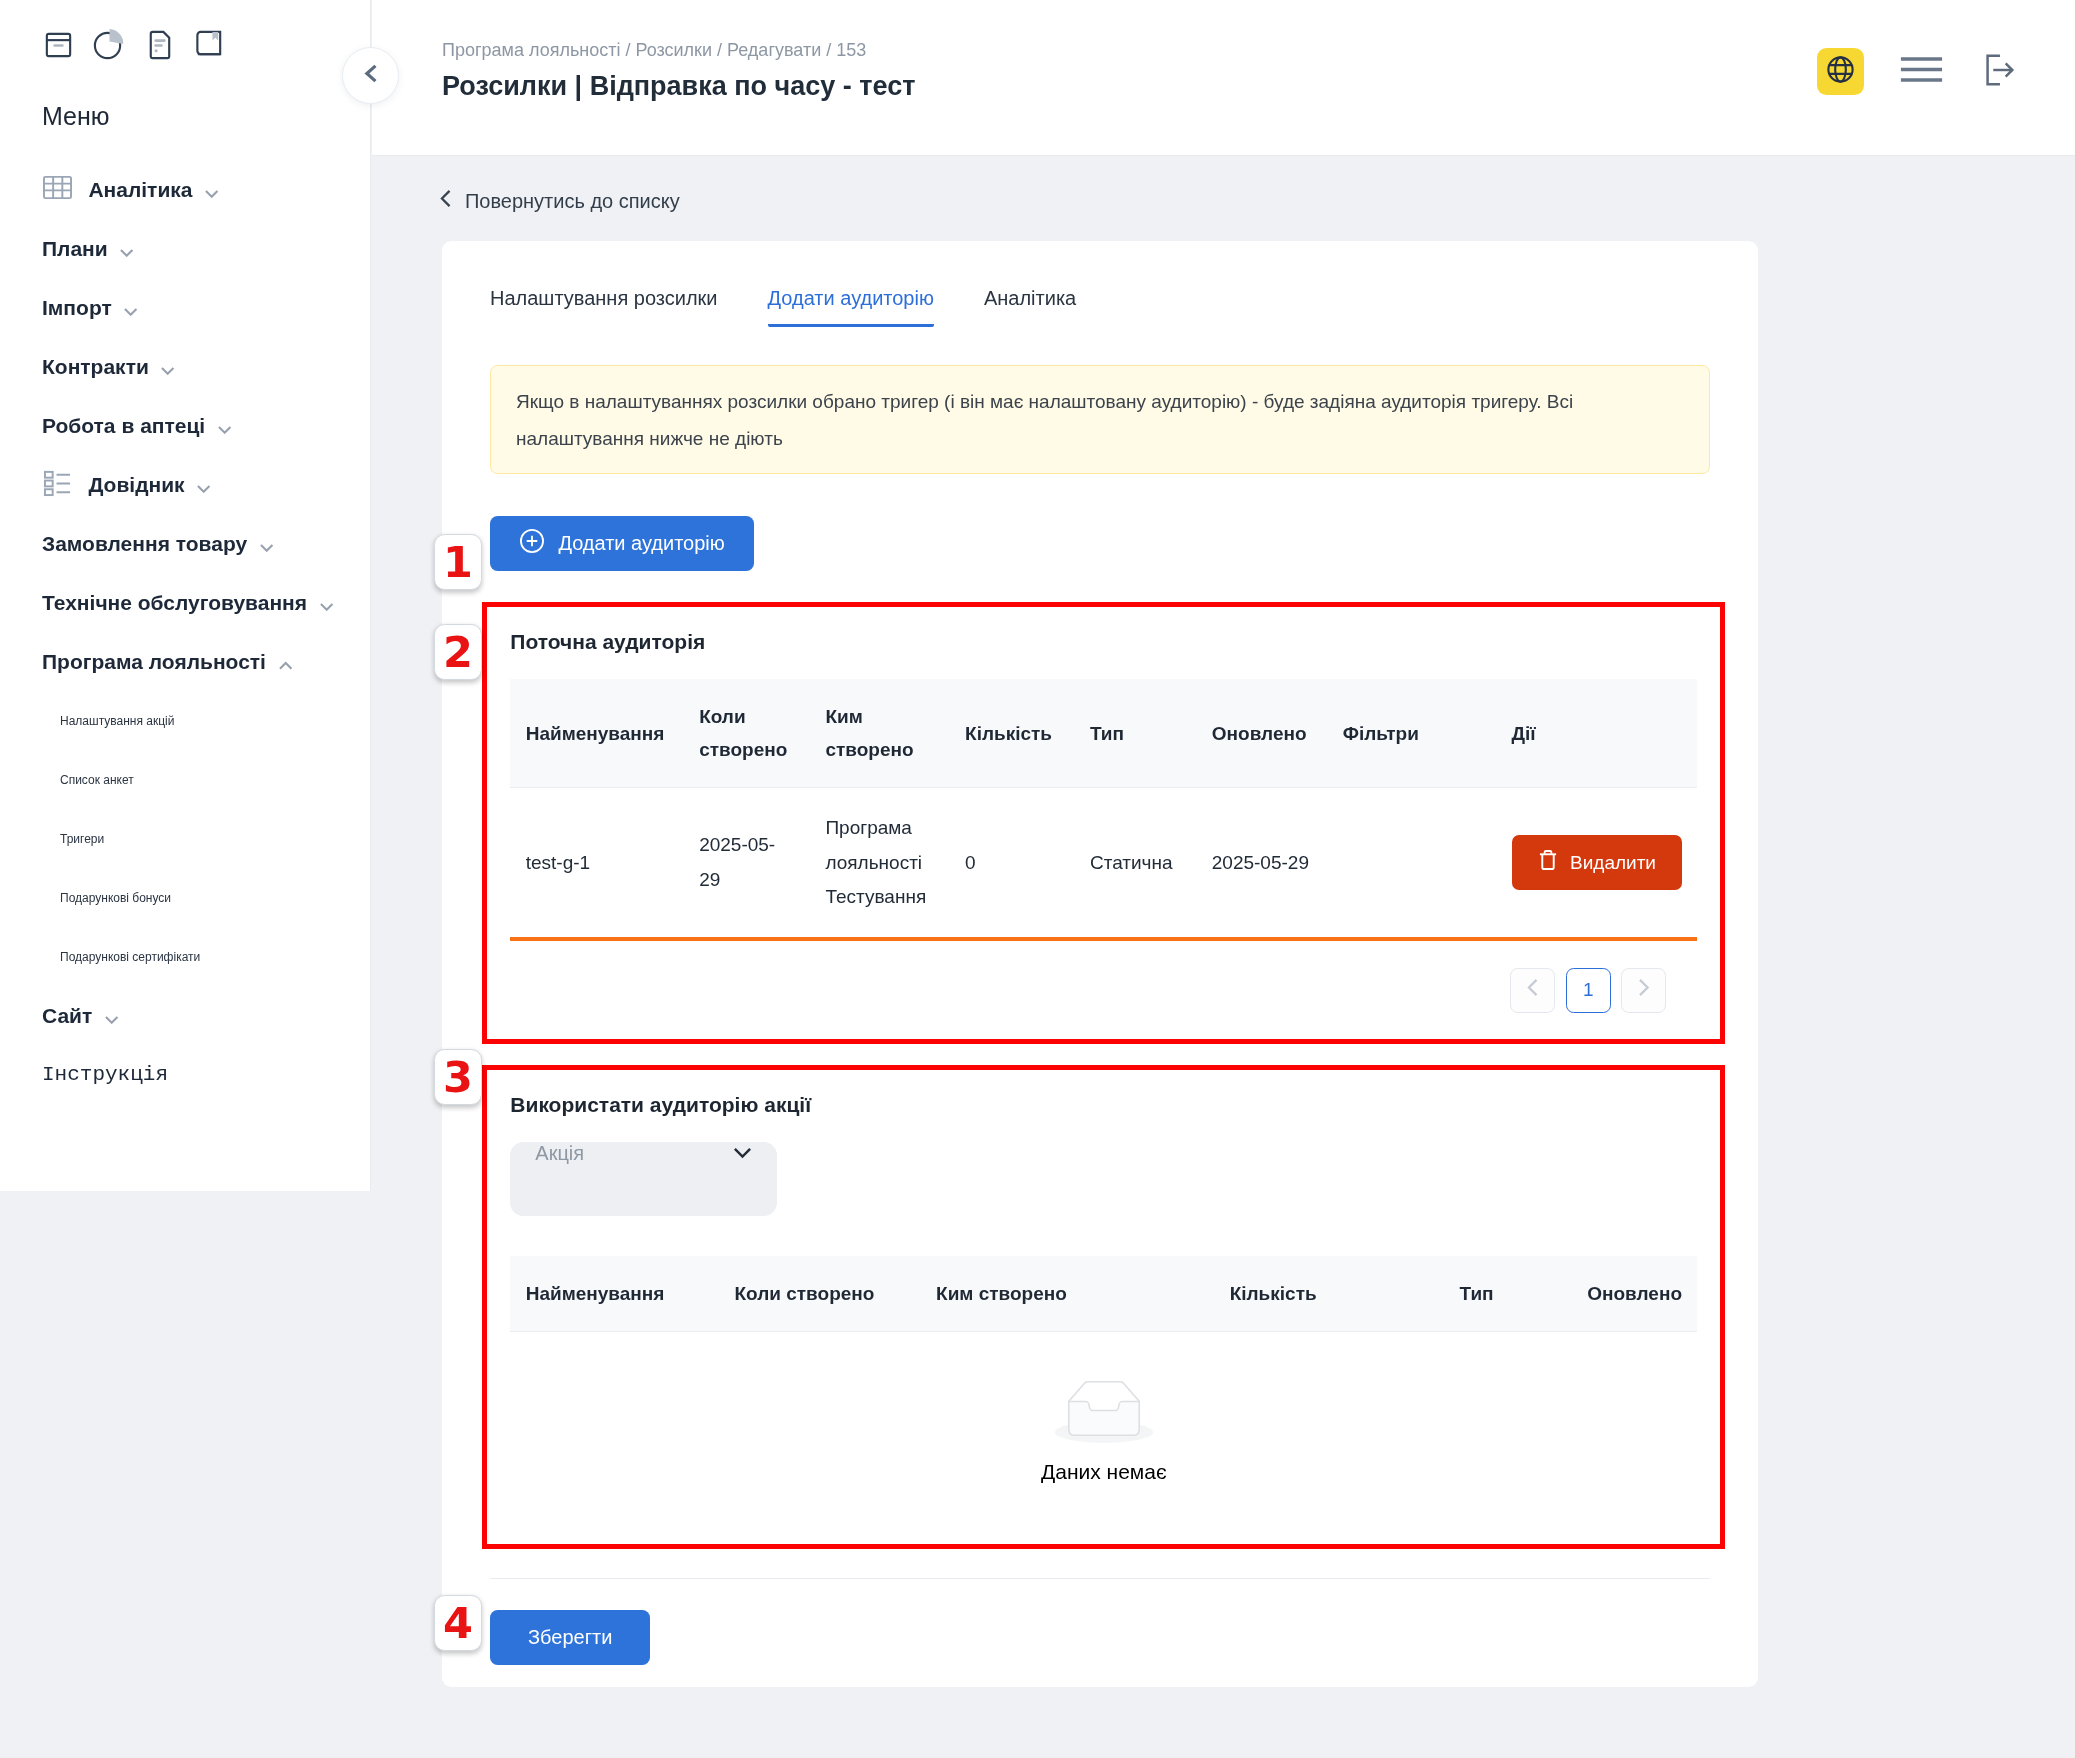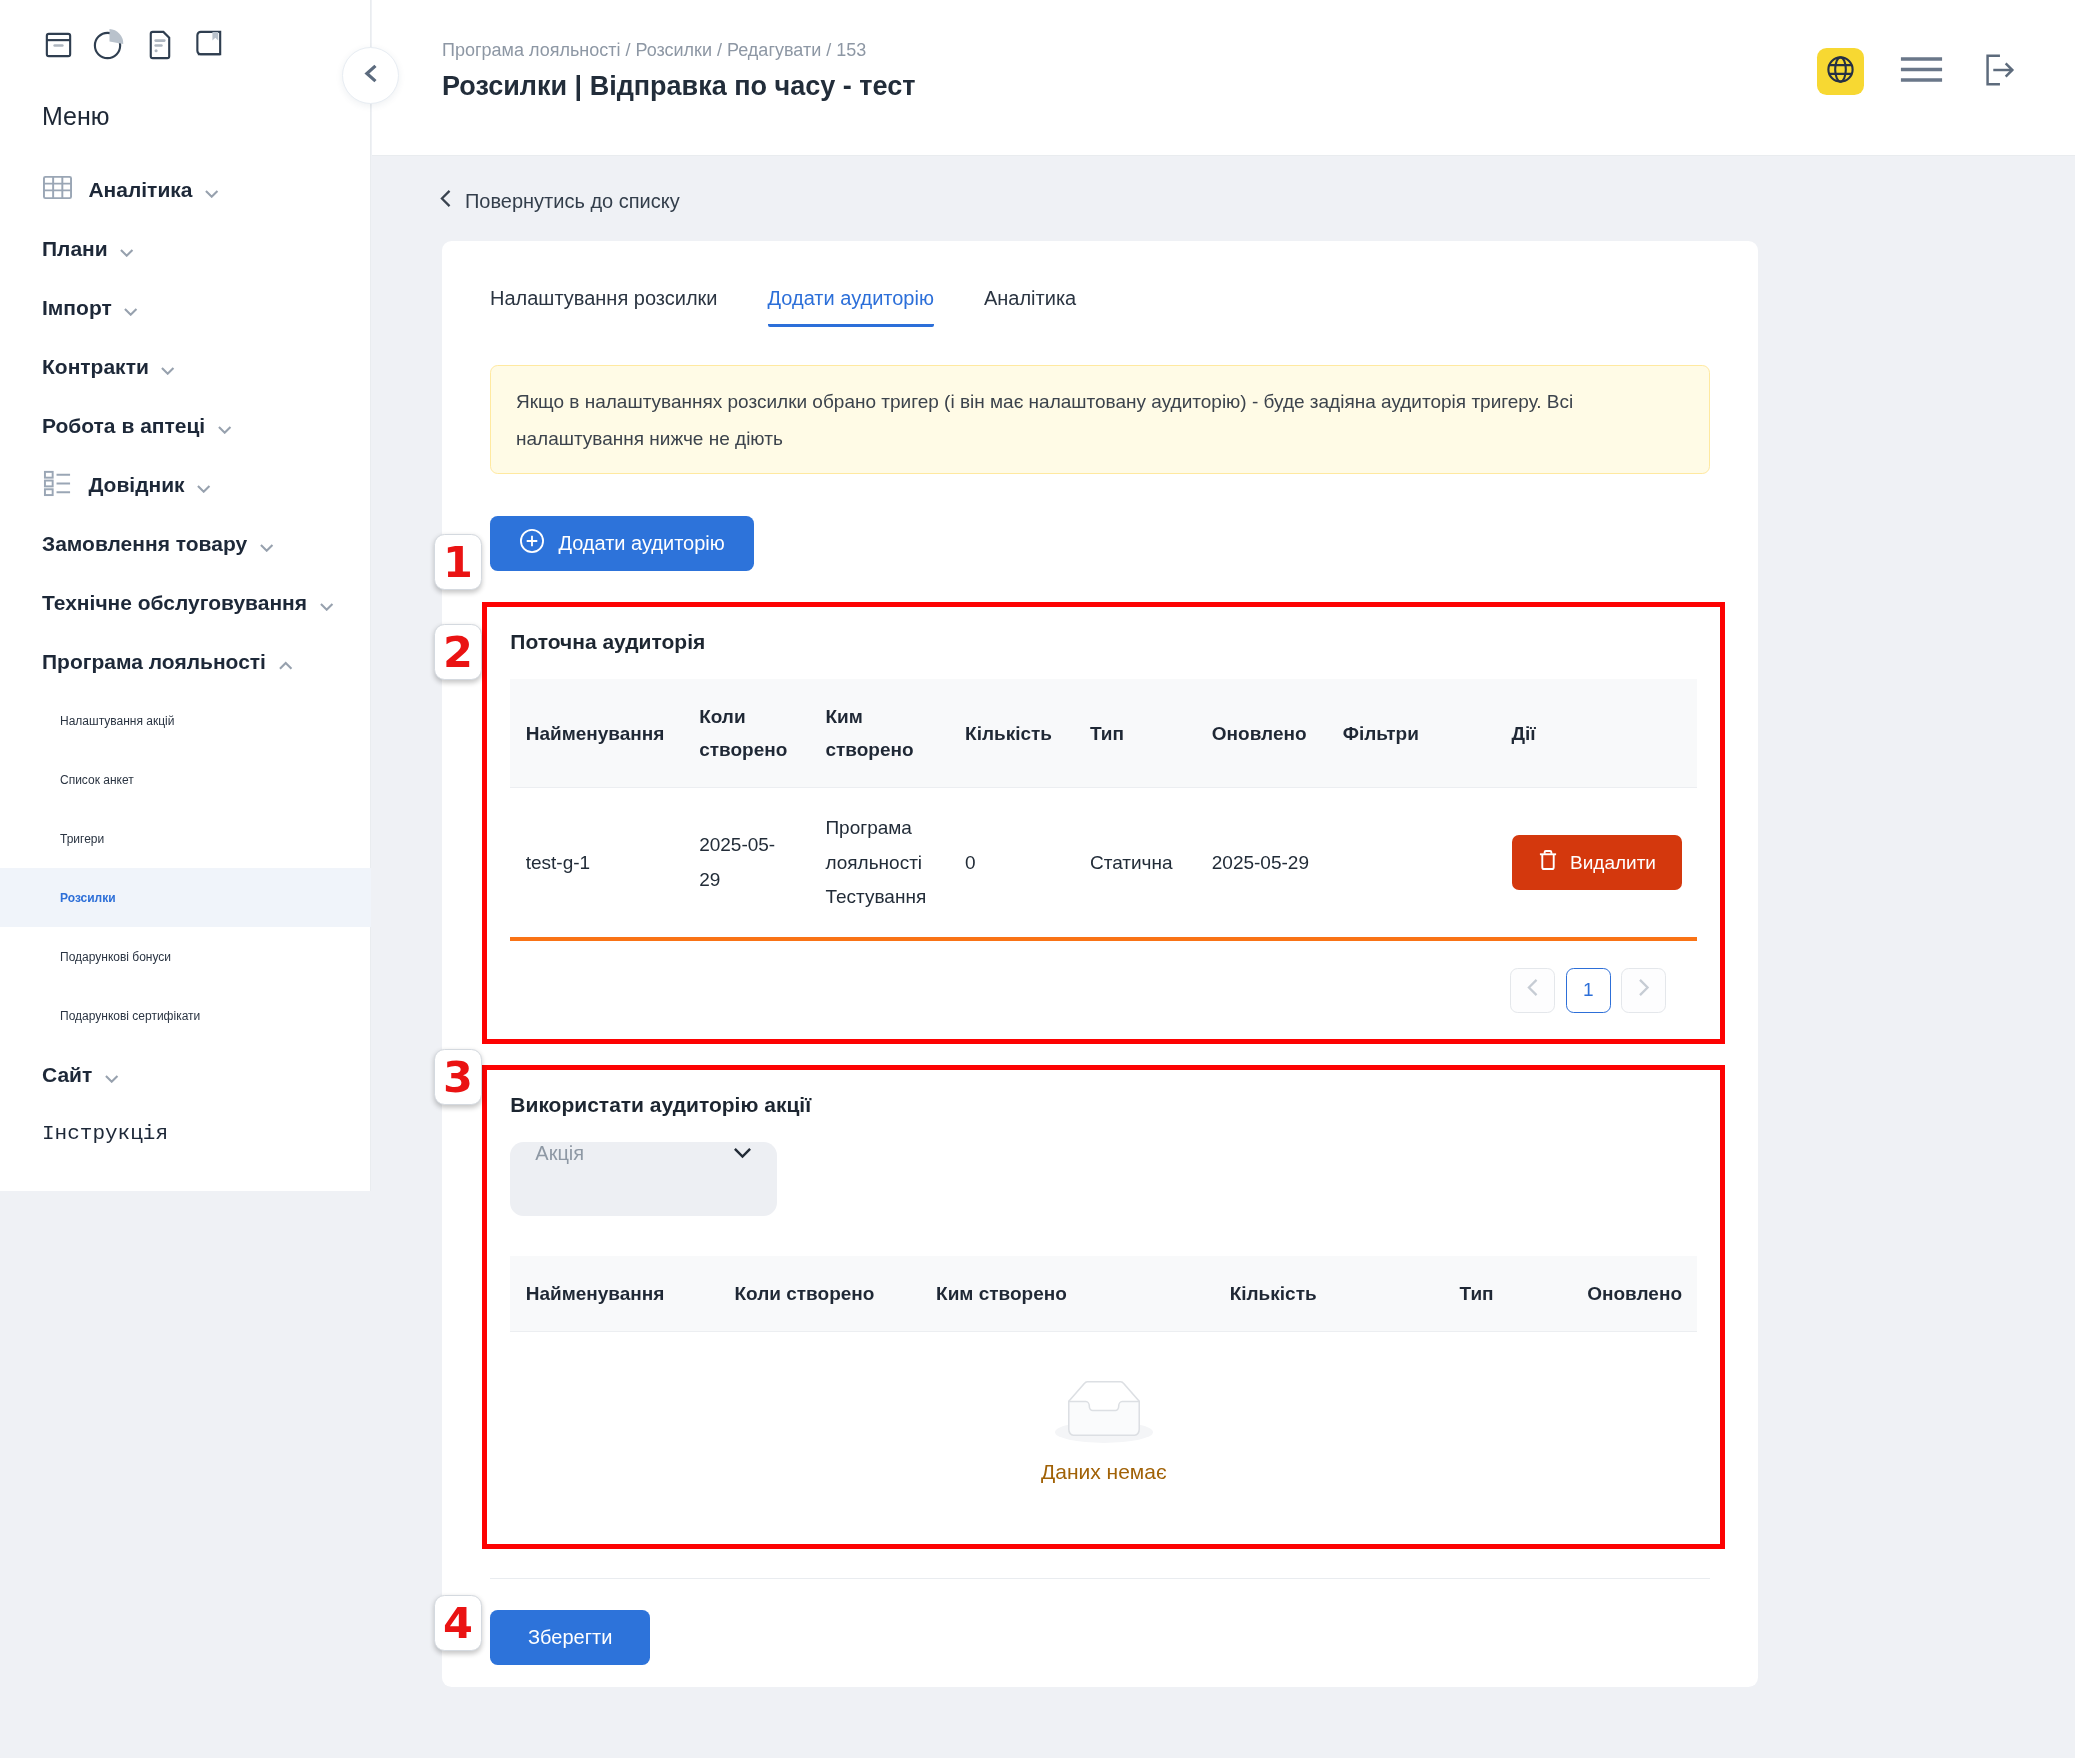--- a/index.html
+++ b/index.html
@@ -105,21 +105,21 @@
   }
   .page-btn.current { border-color:#2d6fd8; color:#2d6fd8; background:#fff; }
   
   .select {
     margin-top:25px; width:267px; height:74px; background:#edeff3; border-radius:13.4px;
     display:flex; align-items:flex-start; justify-content:space-between; padding:0 25px;
     font-size:20px; color:#8e98a4; cursor:pointer;
   }
   table.data.second { margin-top:40px; }
   .empty { padding:48px 0 60px; display:flex; flex-direction:column; align-items:center; gap:13.4px; }
-  .empty-text { color:#a16207; font-size:21px; }
+  .empty-text { color:#000000; font-size:21px; }
   .divider { margin-top:29px; border-top:1px solid #e9ecf0; }
   .save-row { margin-top:31px; }
   .btn-primary.save { padding:0 38px; }
   
   .anno {
     position:absolute; width:48px; height:56px; background:#fff;
     border:1.9px solid #d4d9df; border-radius:10.6px;
     box-shadow:0 2.9px 4.8px rgba(0,0,0,.22);
     display:flex; align-items:center; justify-content:center;
     font-size:43px; font-weight:700; color:#ea1313; z-index:10;
@@ -236,23 +236,20 @@
 
   <ul class="submenu">
     <li class="subitem">
         <span>Налаштування акцій</span>
       </li>
     <li class="subitem">
         <span>Список анкет</span>
       </li>
     <li class="subitem">
         <span>Тригери</span>
-      </li>
-    <li class="subitem active">
-        <span>Розсилки</span>
       </li>
     <li class="subitem">
         <span>Подарункові бонуси</span>
       </li>
     <li class="subitem">
         <span>Подарункові сертифікати</span>
       </li>
   </ul>
 
   <ul class="menu" style="margin-top:0;">

